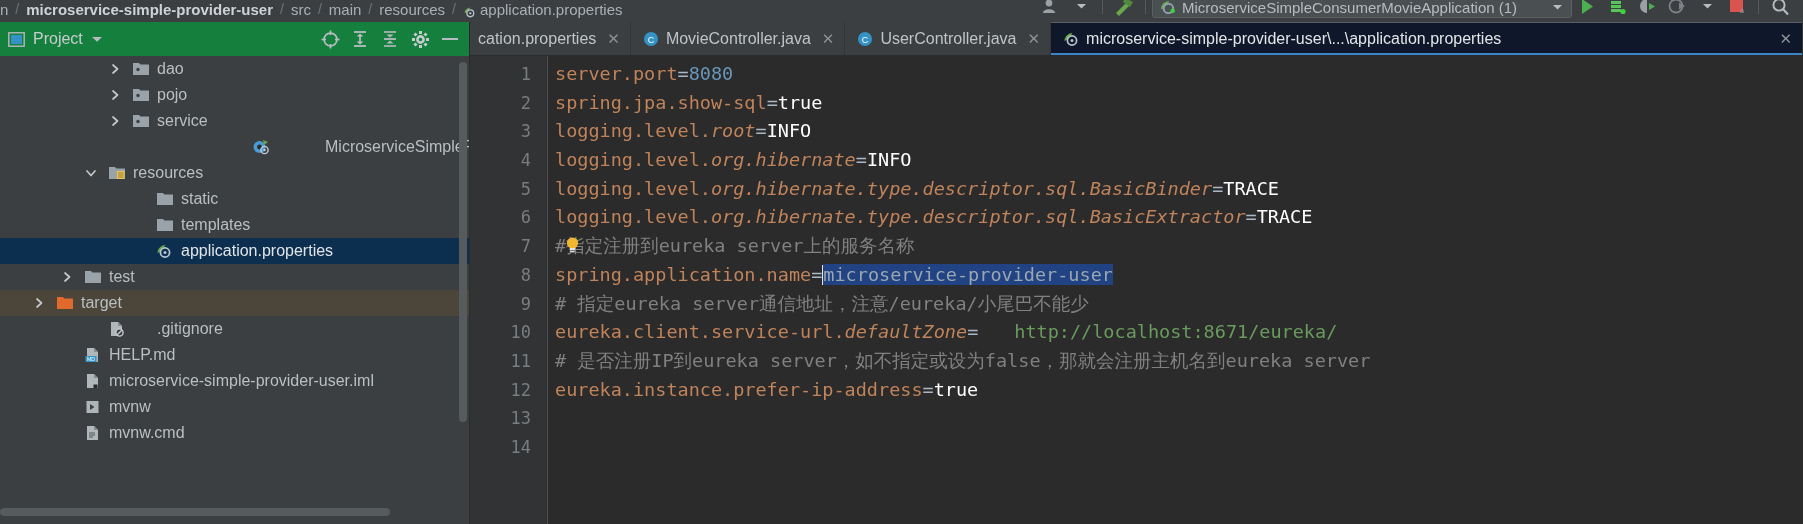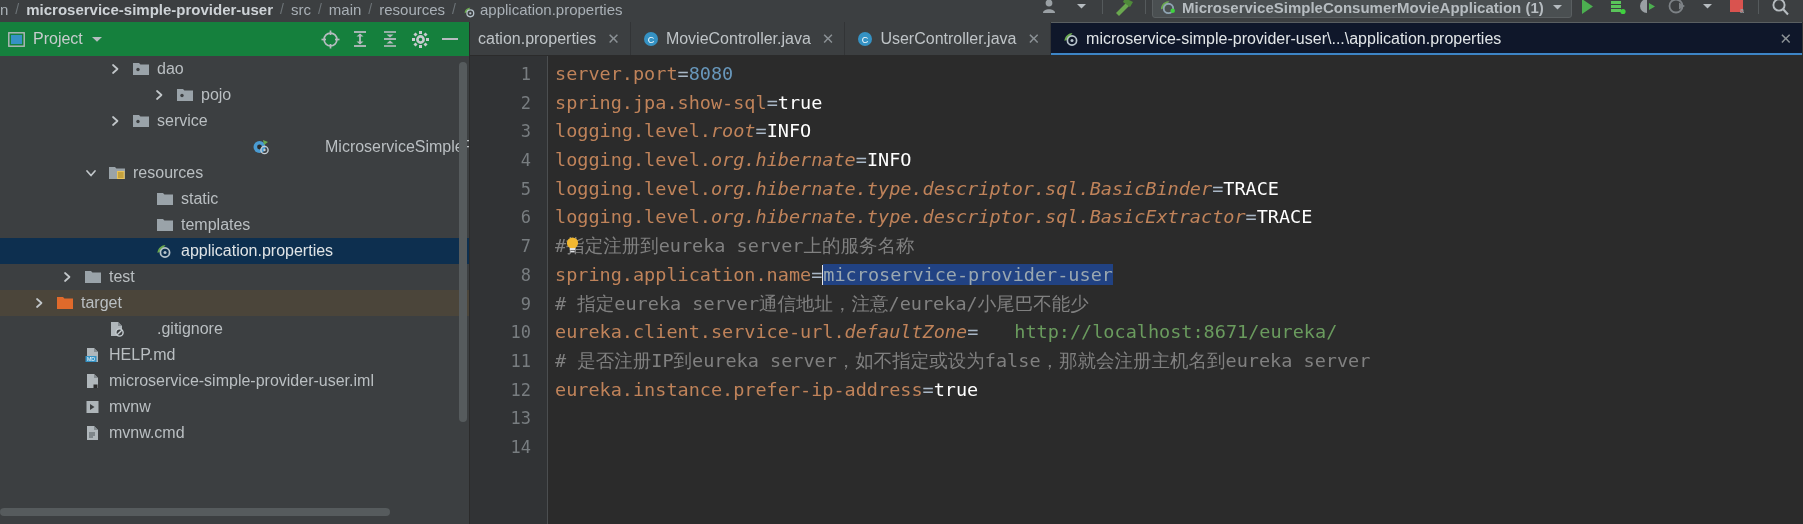--- a/index.html
+++ b/index.html
@@ -25,21 +25,21 @@
   }
   .crumb.bold { color: #cdd2d6; font-weight: bold; }
   .crumb-sep { color: #6d7478; font-size: 14px; margin: 0 7px; position: relative; top: -5px; }
   .crumb-icon {
     width: 13px; height: 13px; display: inline-block; vertical-align: -2px;
     margin-right: 4px; position: relative; top: -4px;
   }
 
   .top-right-tools {
     margin-left: auto; display: flex; align-items: center; height: 22px;
-    padding-right: 8px; gap: 0px; font-weight: bold;
+    padding-right: 8px; gap: 0px;
   }
   .tool-ico {
     width: 30px; height: 22px; display: flex; align-items: center; justify-content: center;
     position: relative; top: -5px;
   }
   .runconfig-box {
     height: 22px; min-width: 420px; border: 1px solid #5a5f61; border-radius: 3px;
     background: #4a4f51; display: flex; align-items: center; gap: 6px;
     padding: 0 8px 0 6px; position: relative; top: -4px;
     color: #b6bcc0; font-size: 15px; white-space: nowrap;
@@ -326,21 +326,21 @@
         <span class="arrow"><svg width="14" height="14" viewBox="0 0 14 14">
             <path d="M5 3 L9.5 7 L5 11" fill="none" stroke="#c2c7ca" stroke-width="1.7" stroke-linecap="round" stroke-linejoin="round"></path>
           </svg></span>
         <span style="width: 10px; flex: 0 0 10px;"></span>
         <span class="ticon"><svg width="18" height="15" viewBox="0 0 18 15">
         <path d="M1 2 h6 l1.4 1.6 H17 V14 H1 Z" fill="#9aa3a9"></path>
         <circle cx="6" cy="8.5" r="1.7" fill="#3c3f41"></circle>
           </svg></span>
         <span class="tlabel">dao</span>
       </div>
-      <div class="trow" style="padding-left: 108px; margin-left: 44px;">
+      <div class="trow" style="padding-left: 108px;">
         <span class="arrow"><svg width="14" height="14" viewBox="0 0 14 14">
             <path d="M5 3 L9.5 7 L5 11" fill="none" stroke="#c2c7ca" stroke-width="1.7" stroke-linecap="round" stroke-linejoin="round"></path>
           </svg></span>
         <span style="width: 10px; flex: 0 0 10px;"></span>
         <span class="ticon"><svg width="18" height="15" viewBox="0 0 18 15">
         <path d="M1 2 h6 l1.4 1.6 H17 V14 H1 Z" fill="#9aa3a9"></path>
         <circle cx="6" cy="8.5" r="1.7" fill="#3c3f41"></circle>
           </svg></span>
         <span class="tlabel">pojo</span>
       </div>

